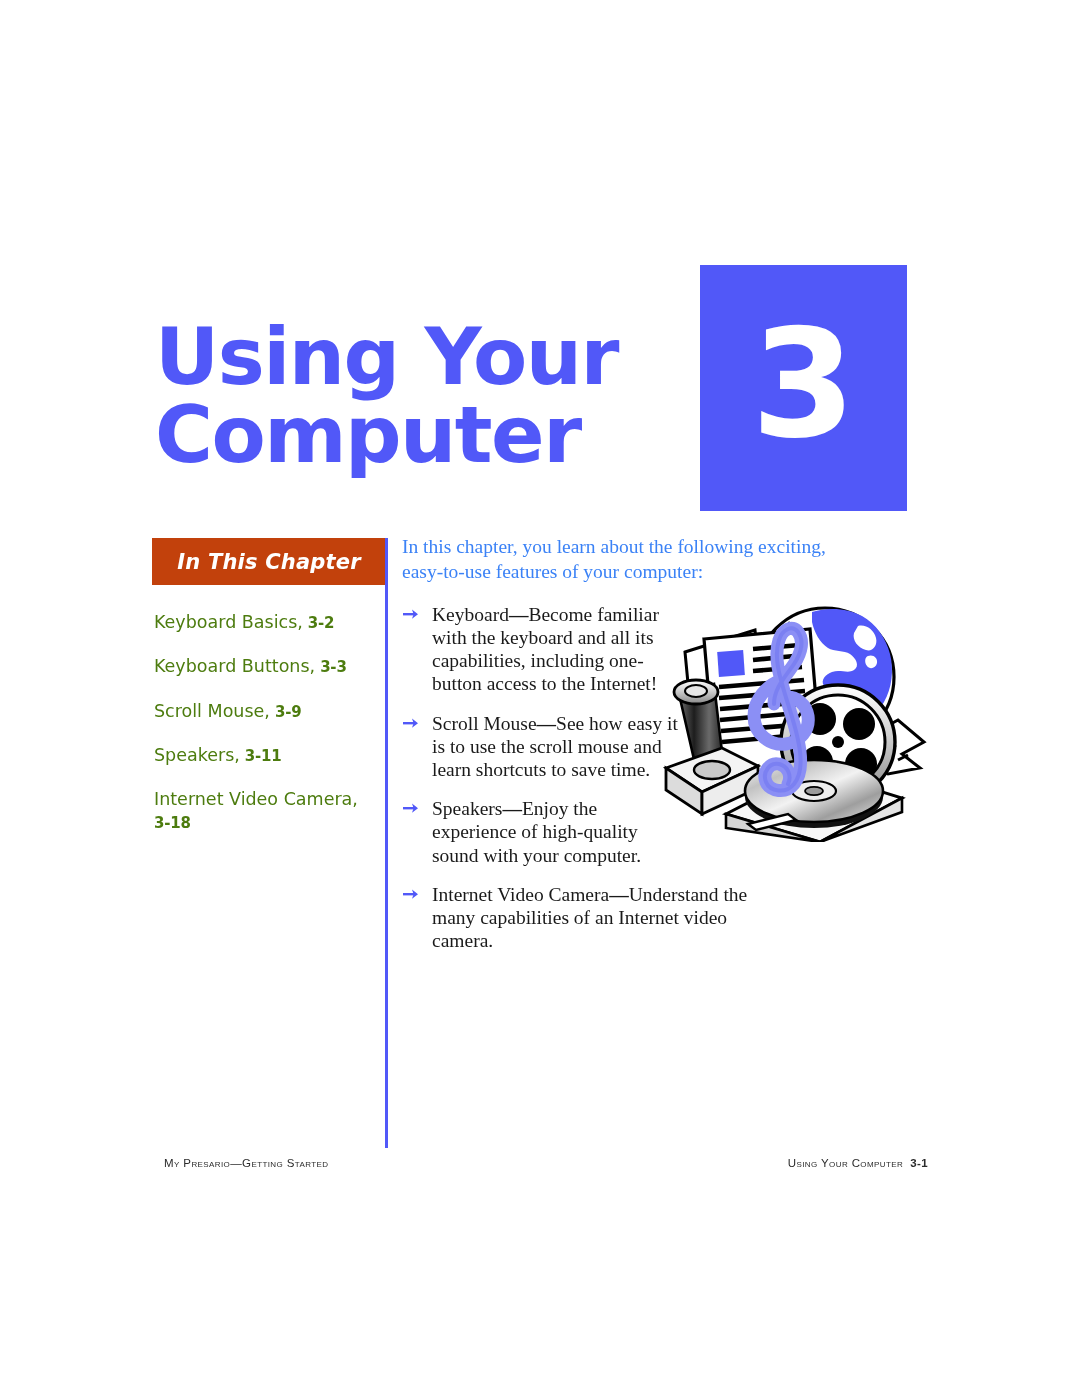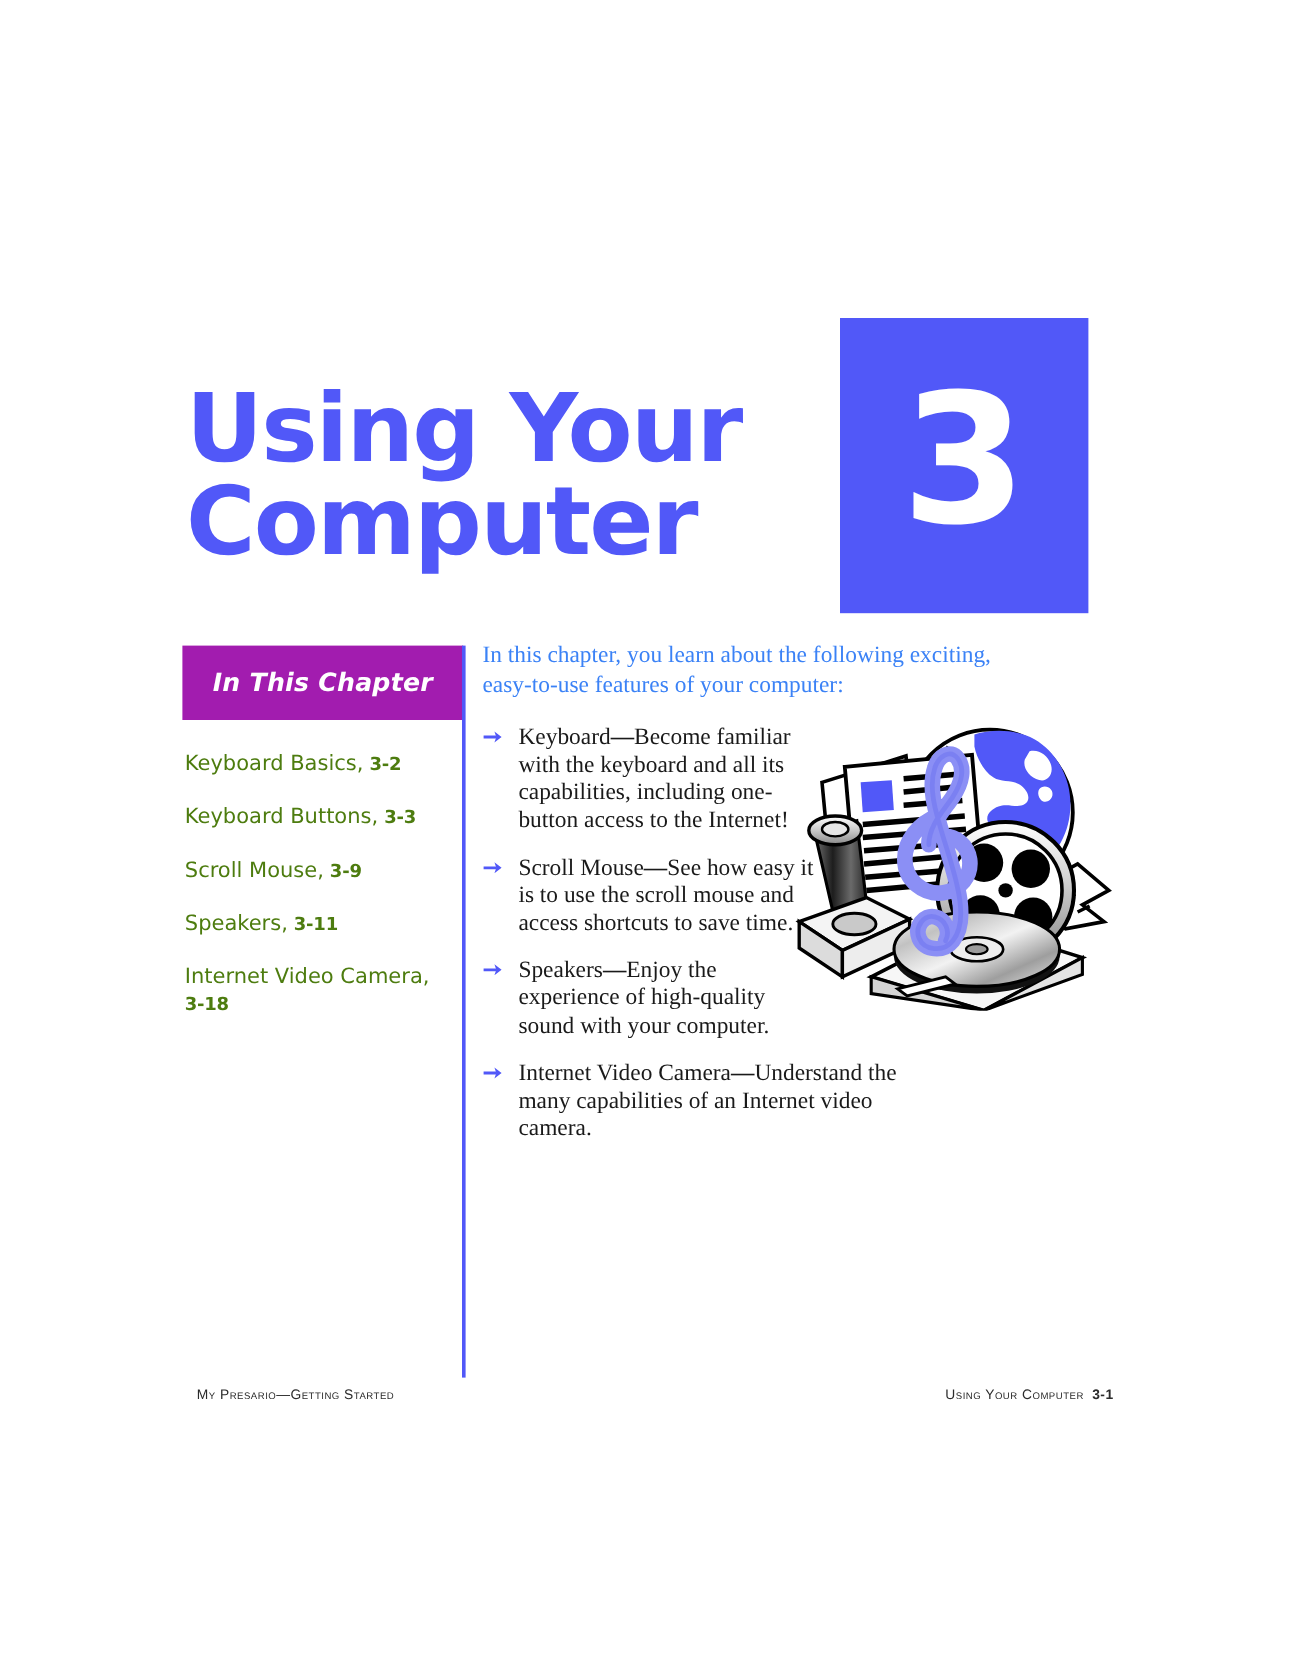--- a/index.html
+++ b/index.html
@@ -65,22 +65,22 @@
 
   
   .sidebar {
     position: absolute;
     left: 152px;
     top: 538px;
     width: 234px;
   }
   .sidebar-header {
     width: 234px;
-    height: 62px;
-    background: #a21caf;
+    height: 47px;
+    background: #c2410c;
     display: flex;
     align-items: center;
     justify-content: center;
     box-sizing: border-box;
   }
   .sidebar-header-label {
     font-family: "DejaVu Sans", sans-serif;
     font-weight: bold;
     font-style: italic;
     font-size: 21px;
@@ -255,21 +255,21 @@
         <b>Keyboard</b><span class="dash">—</span><span>Become familiar with the keyboard and all its capabilities, including one-button access to the Internet!</span>
       </li>
 
       <li class="bullet narrow">
         <span class="arrow">
           <svg width="20" height="20" viewBox="0 0 20 20" aria-hidden="true">
             <path d="M1 10.2 L12 10.2" stroke="#5158f8" stroke-width="2.4" fill="none"></path>
             <path d="M10 5.6 L16 10.2 L10 14.8 L11.6 10.2 Z" fill="#5158f8"></path>
           </svg>
         </span>
-        <b>Scroll Mouse</b><span class="dash">—</span><span>See how easy it is to use the scroll mouse and access shortcuts to save time.</span>
+        <b>Scroll Mouse</b><span class="dash">—</span><span>See how easy it is to use the scroll mouse and learn shortcuts to save time.</span>
       </li>
 
       <li class="bullet narrow">
         <span class="arrow">
           <svg width="20" height="20" viewBox="0 0 20 20" aria-hidden="true">
             <path d="M1 10.2 L12 10.2" stroke="#5158f8" stroke-width="2.4" fill="none"></path>
             <path d="M10 5.6 L16 10.2 L10 14.8 L11.6 10.2 Z" fill="#5158f8"></path>
           </svg>
         </span>
         <b>Speakers</b><span class="dash">—</span><span>Enjoy the experience of high-quality sound with your computer.</span>

